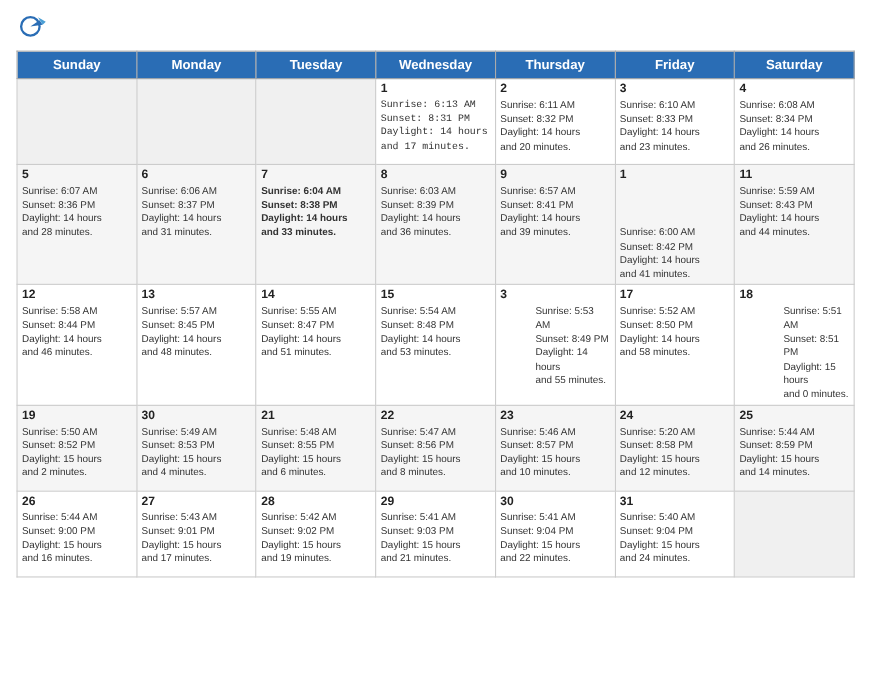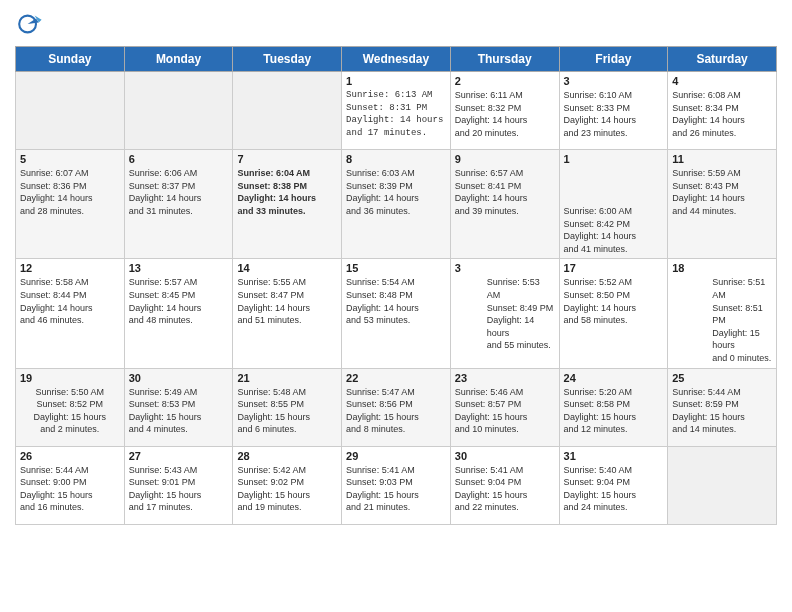--- a/index.html
+++ b/index.html
@@ -266,21 +266,21 @@
             <span class="day-num">18</span>
             <div class="day-info" style="white-space: pre-line; margin-left: 40px;">Sunrise: 5:51 AM
 Sunset: 8:51 PM
 Daylight: 15 hours
 and 0 minutes.</div>
           </td>
         </tr>
         <tr>
           <td>
             <span class="day-num">19</span>
-            <div class="day-info" style="white-space: pre-line; text-align: center;">Sunrise: 5:50 AM
+            <div class="day-info" style="white-space: pre-line;">Sunrise: 5:50 AM
 Sunset: 8:52 PM
 Daylight: 15 hours
 and 2 minutes.</div>
           </td>
           <td>
             <span class="day-num">30</span>
             <div class="day-info" style="white-space: pre-line;">Sunrise: 5:49 AM
 Sunset: 8:53 PM
 Daylight: 15 hours
 and 4 minutes.</div>

